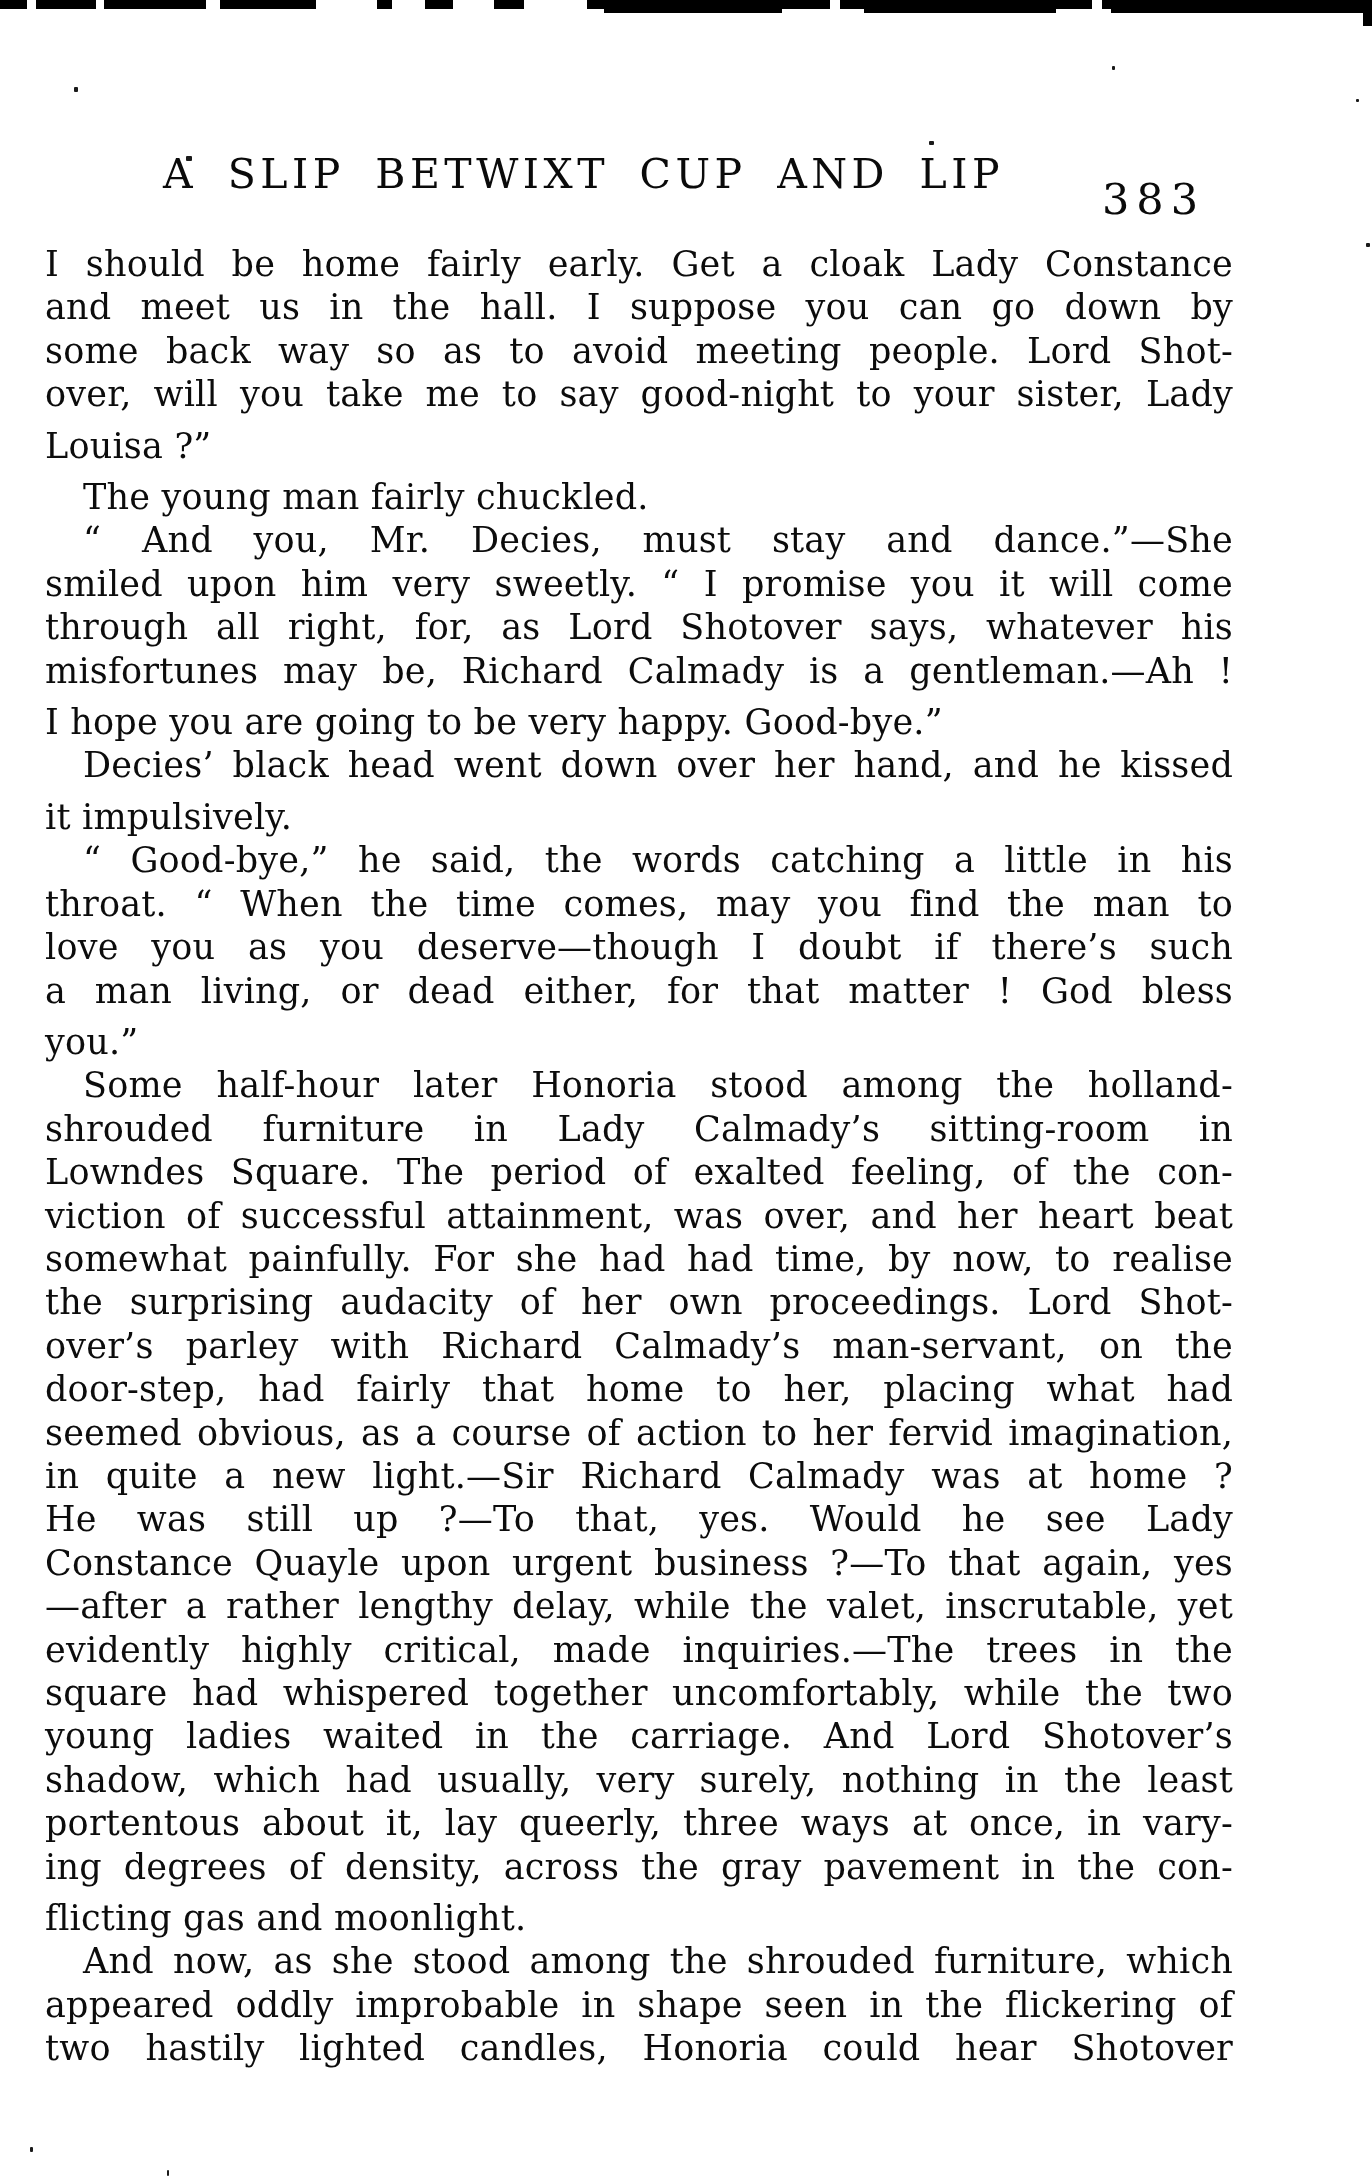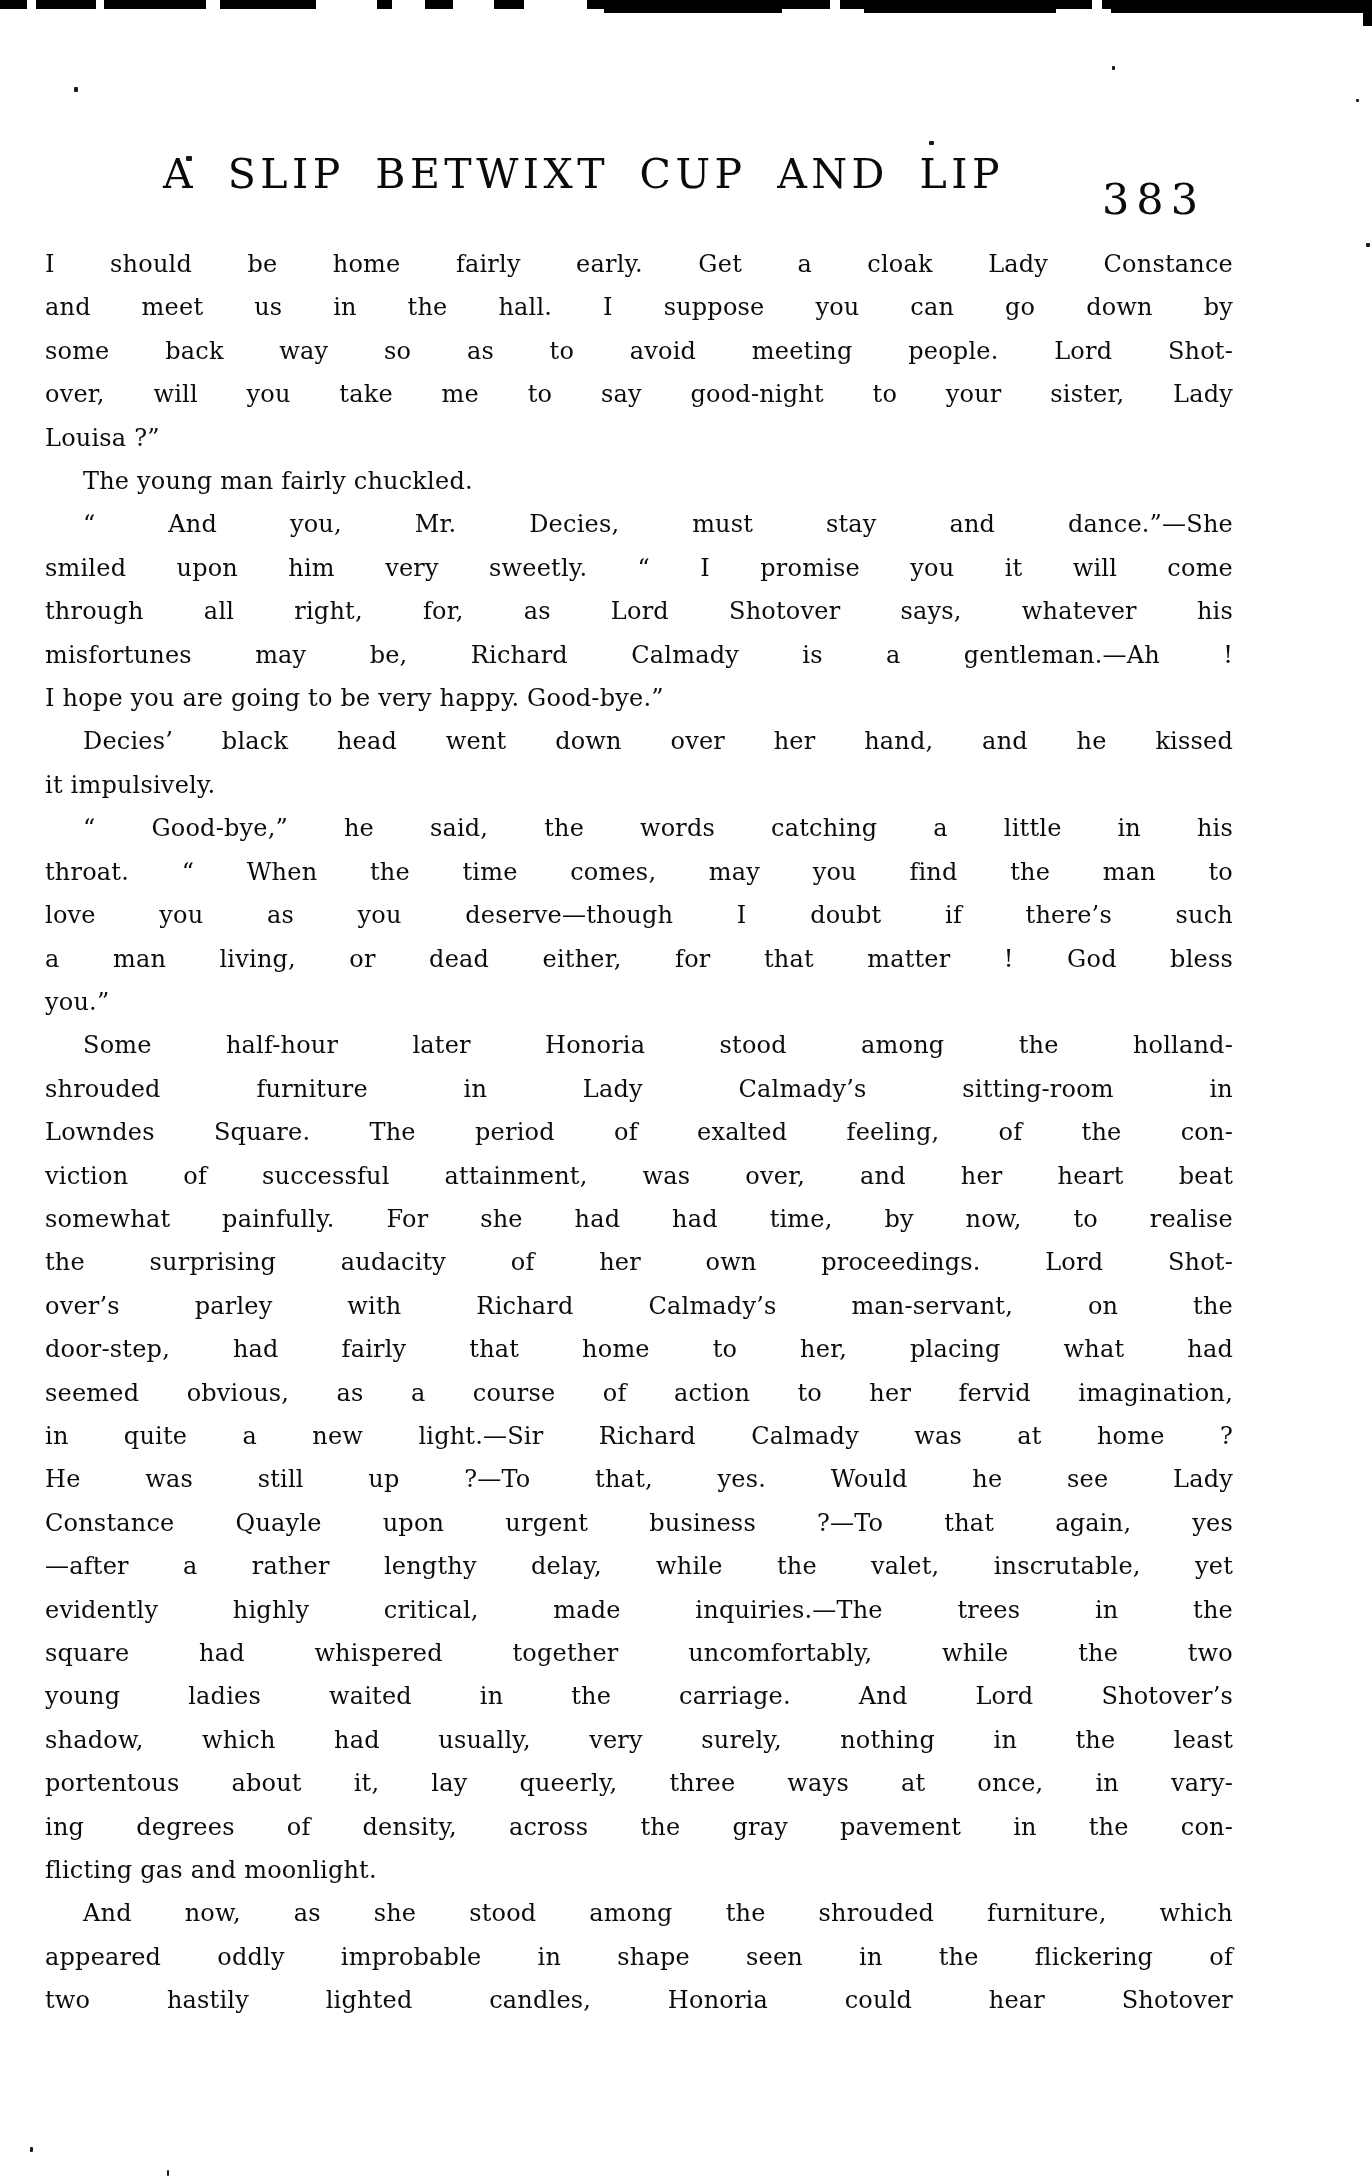--- a/index.html
+++ b/index.html
@@ -77,27 +77,27 @@
   
   .text-body {
     position: absolute;
     left: 45px;
     top: 243px;
     width: 1188px;
   }
   .paragraph { margin: 0; padding: 0; }
   .line {
     line-height: 43.4px;
-    font-size: 24px;
+    font-size: 35px;
     text-align: justify;
     text-align-last: justify;
     white-space: normal;
     letter-spacing: 0.2px;
   }
-  .line.last { text-align-last: left; }
+  .line.last { text-align-last: left; margin-top: 8px; }
   .line.first { text-indent: 38px; }
 </style>
 </head>
 <body>
 
 <div id="scan-page">
 
   <div class="scan-band"></div>
   <div class="scan-band-2"></div>
   <div class="corner-block"></div>

